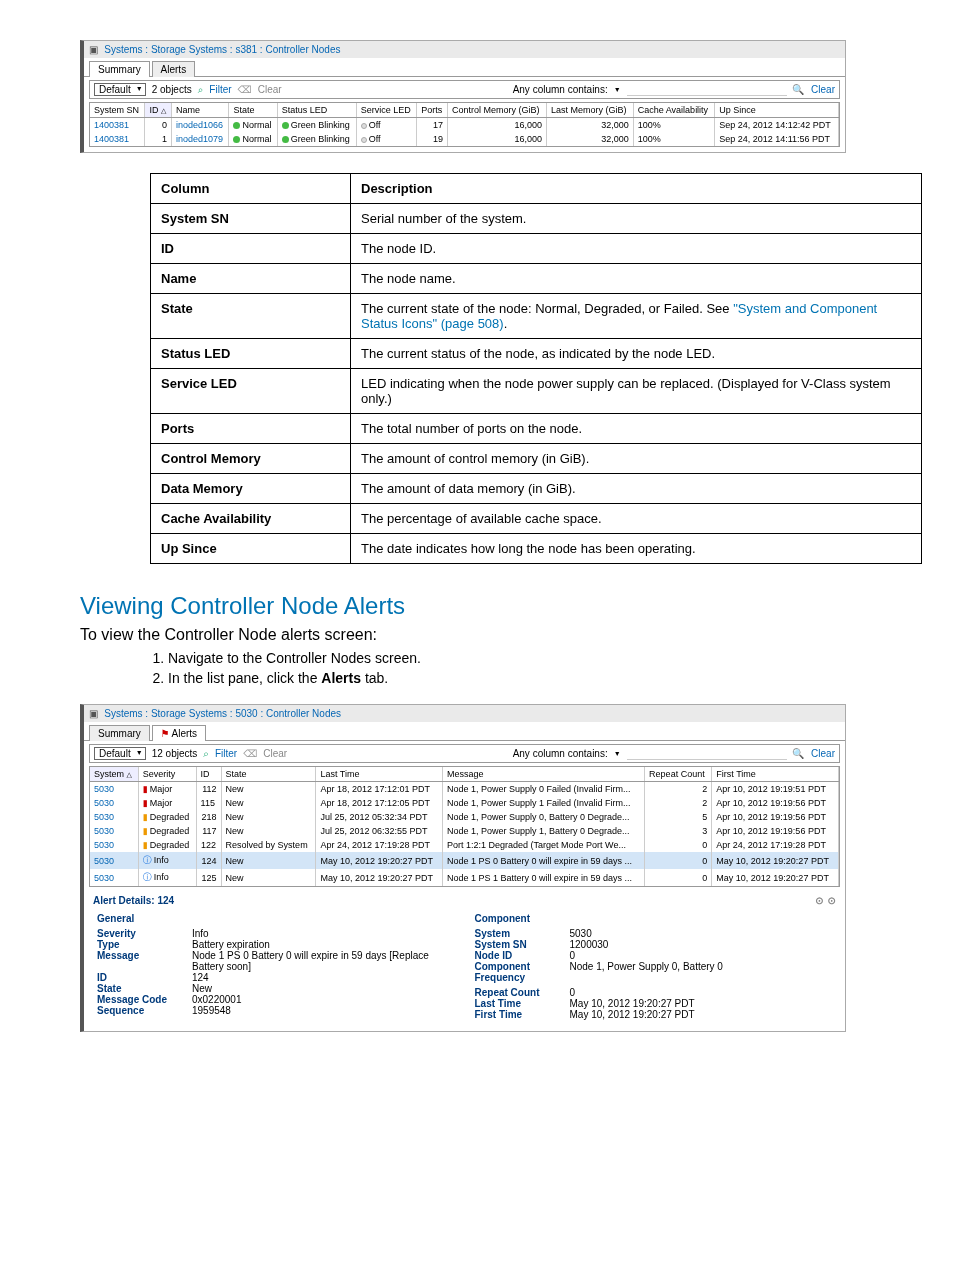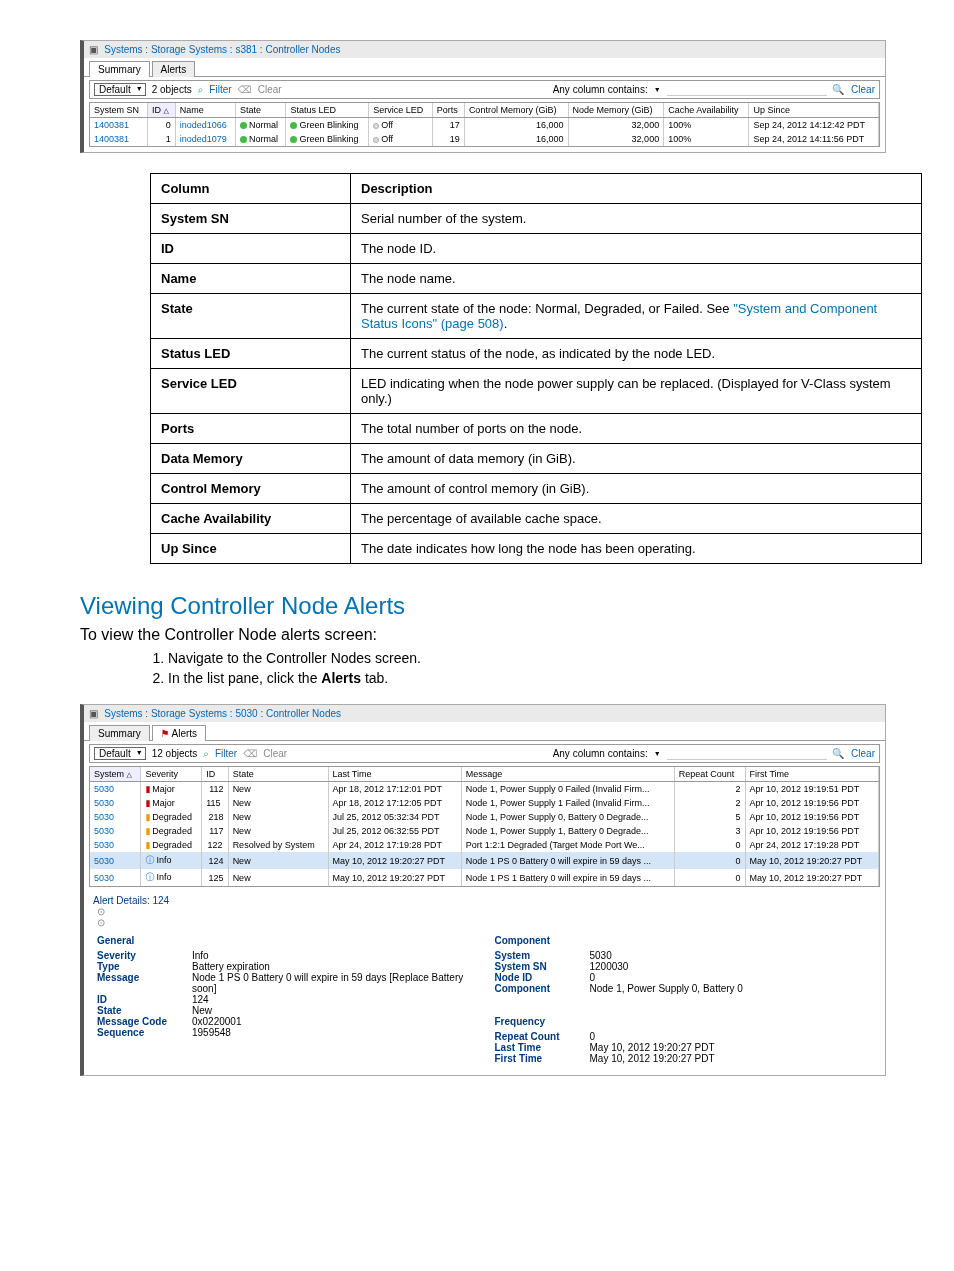--- a/index.html
+++ b/index.html
@@ -5,21 +5,21 @@
   * { box-sizing: border-box; }
   body {
     margin: 0;
     padding: 0;
     font-family: Arial, Helvetica, sans-serif;
     font-size: 13px;
     color: #000;
     background: #fff;
     width: 954px;
   }
-  .page { padding: 40px 68px 40px 80px; }
+  .page { padding: 40px 108px 40px 80px; }
   .screenshot {
     border: 1px solid #aaa;
     border-left: 4px solid #555;
     margin: 0 0 20px 0;
     background: #fff;
     font-size: 10px;
   }
   .win-title {
     background: #eaeaea;
     padding: 3px 5px;
@@ -114,21 +114,21 @@
     color: #0073b3;
     font-weight: normal;
     font-size: 24px;
     margin: 28px 0 6px 0;
   }
   .indent { margin-left: 70px; }
   ol.steps { margin: 6px 0 18px 88px; padding:0; font-size:14px;}
   ol.steps li { margin-bottom: 4px; }
 
   .details-pane { margin: 4px 5px 5px 5px; font-size:10px; }
-  .details-title { color:#003a7b; font-weight:normal; padding:3px 4px; display:flex;flex-direction:column;}
+  .details-title { color:#003a7b; font-weight:bold; padding:3px 4px; display:flex;}
   .details-title .spacer{flex:1;}
   .details-title .circ{color:#888; margin-left:4px;}
   .details-cols { display:flex; gap:20px; padding: 0 8px 6px 8px;}
   .details-cols .col { flex:1; }
   .details-cols h4 { font-size:10px; margin:4px 0 4px 0; color:#003a7b; font-weight:bold;}
   .details-cols .row { display:flex; }
   .details-cols .row .k { width:95px; font-weight:bold; color:#003a7b;}
   .details-cols .row .v { flex:1; }
   .rec { padding: 4px 10px 8px 10px; }
   .rec h4 { color:#003a7b; font-weight:bold; font-size:10px; margin:6px 0 6px 0;}
@@ -169,21 +169,21 @@
         <thead>
             <tr id="s1-head">
               <th>System SN</th>
               <th class="sorted">ID <span style="font-size:7px">△</span></th>
               <th>Name</th>
               <th>State</th>
               <th>Status LED</th>
               <th>Service LED</th>
               <th>Ports</th>
               <th>Control Memory (GiB)</th>
-              <th>Node Memory (GiB)</th>
+              <th>Last Memory (GiB)</th>
               <th>Cache Availability</th>
               <th>Up Since</th>
             </tr>
           </thead>
         <tbody id="s1-body">
             <tr>
               <td>1400381</td>
               <td class="black" style="text-align:right">0</td>
               <td>inoded1066</td>
               <td class="black"><span class="dot green"></span>Normal</td>
@@ -244,26 +244,26 @@
         </tr>
         <tr>
           <td class="col-name">Service LED</td>
           <td>LED indicating when the node power supply can be replaced. (Displayed for V-Class system only.)</td>
         </tr>
         <tr>
           <td class="col-name">Ports</td>
           <td>The total number of ports on the node.</td>
         </tr>
         <tr>
+          <td class="col-name">Control Memory</td>
+          <td>The amount of control memory (in GiB).</td>
+        </tr>
+        <tr>
           <td class="col-name">Data Memory</td>
           <td>The amount of data memory (in GiB).</td>
-        </tr>
-        <tr>
-          <td class="col-name">Control Memory</td>
-          <td>The amount of control memory (in GiB).</td>
         </tr>
         <tr>
           <td class="col-name">Cache Availability</td>
           <td>The percentage of available cache space.</td>
         </tr>
         <tr>
           <td class="col-name">Up Since</td>
           <td>The date indicates how long the node has been operating.</td>
         </tr>
       </tbody>
@@ -444,21 +444,21 @@
               </div>
               <div class="row">
                 <div class="k">Node ID</div>
                 <div class="v">0</div>
               </div>
               <div class="row">
                 <div class="k">Component</div>
                 <div class="v">Node 1, Power Supply 0, Battery 0</div>
               </div>
             </div>
-          <h4 style="margin-top:22px">Frequency</h4>
+          <h4 style="margin-top:0">Frequency</h4>
           <div id="det-frequency">
               <div class="row">
                 <div class="k">Repeat Count</div>
                 <div class="v">0</div>
               </div>
               <div class="row">
                 <div class="k">Last Time</div>
                 <div class="v">May 10, 2012 19:20:27 PDT</div>
               </div>
               <div class="row">

